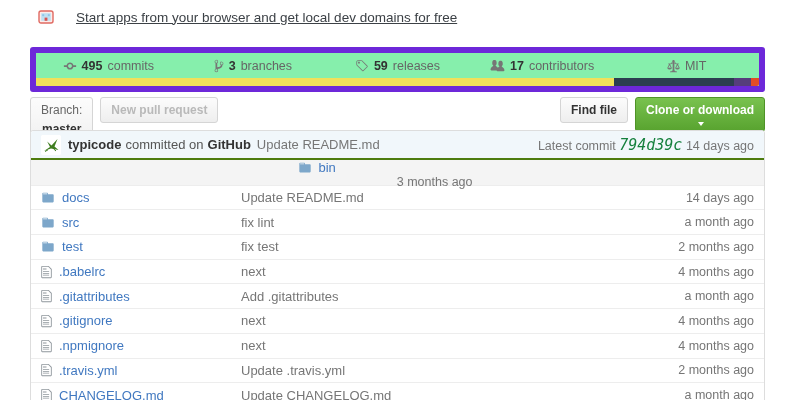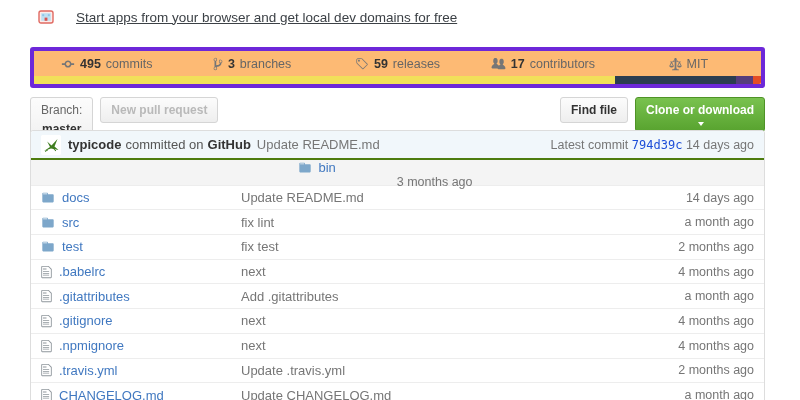--- a/index.html
+++ b/index.html
@@ -8,21 +8,21 @@
   body { position:relative; }
   a { text-decoration:none; }
 
   
   .banner { position:absolute; left:38px; top:9px; display:flex; align-items:center; gap:22px;
             font-size:13.5px; color:#3c4146;text-decoration:underline; }
   .banner svg { display:block; }
 
   
   .stats-box { position:absolute; left:30px; top:47px; width:735px;
-               border:4px solid #6d28d9; border-radius:3px; background:#fdba74; }
+               border:6px solid #6d28d9; border-radius:3px; background:#86efac; }
   .stats-row { display:flex; height:25px; align-items:center; }
   .stat { flex:1; display:flex; justify-content:center; align-items:center; gap:5px;
           font-size:12.5px; color:#666; cursor:pointer; }
   .stat svg { display:block; fill:#767676; }
   .stat .num { font-weight:bold; color:#333; }
   .lang-bar { display:flex; height:8px; overflow:hidden;
               border-bottom-left-radius:2px; border-bottom-right-radius:2px; }
   .lang-seg { height:100%; }
 
   
@@ -44,21 +44,21 @@
   .repo-table { position:absolute; left:30px; top:130px; width:735px;
                 border:1px solid #ddd; border-radius:3px; background:#fff; }
   .commit-tease { display:flex; align-items:center; height:29px; padding:0 10px;
                   background:#f1f7fb; border-bottom:2px solid #4d7c0f;
                   border-radius:3px 3px 0 0; font-size:13px; color:#444; }
   .commit-tease .avatar { margin-right:7px; border-radius:2px; background:#fff; display:block; }
   .tease-strong { font-weight:bold; color:#333; }
   .tease-plain { color:#555; margin:12px 4px; }
   .tease-msg { color:#767676; margin-left:6px; }
   .tease-right { margin-left:auto; color:#767676; font-size:12.5px; }
-  .sha { font-family:"DejaVu Sans Mono","Liberation Mono",monospace; font-size:12px; color:#1d4ed8; }
+  .sha { font-family:"DejaVu Sans Mono","Liberation Mono",monospace; font-size:15px; color:#15803d;font-style:italic; }
 
   .file-row { display:flex; align-items:center; height:24.7px; padding:0 10px;
               border-top:1px solid #ededed; font-size:13px; background:#fff; }
   .file-row:first-child { border-top:none; }
   .file-row.highlight { background:#f4f4f4;flex-direction:column; }
   .name-cell { width:200px; display:flex; align-items:center; gap:7px; }
   .name-cell svg { display:block; flex:none; }
   .flink { color:#4078c0; }
   .msg-cell { flex:1; color:#767676; overflow:hidden; white-space:nowrap; }
   .msg-cell a { color:#767676; }

